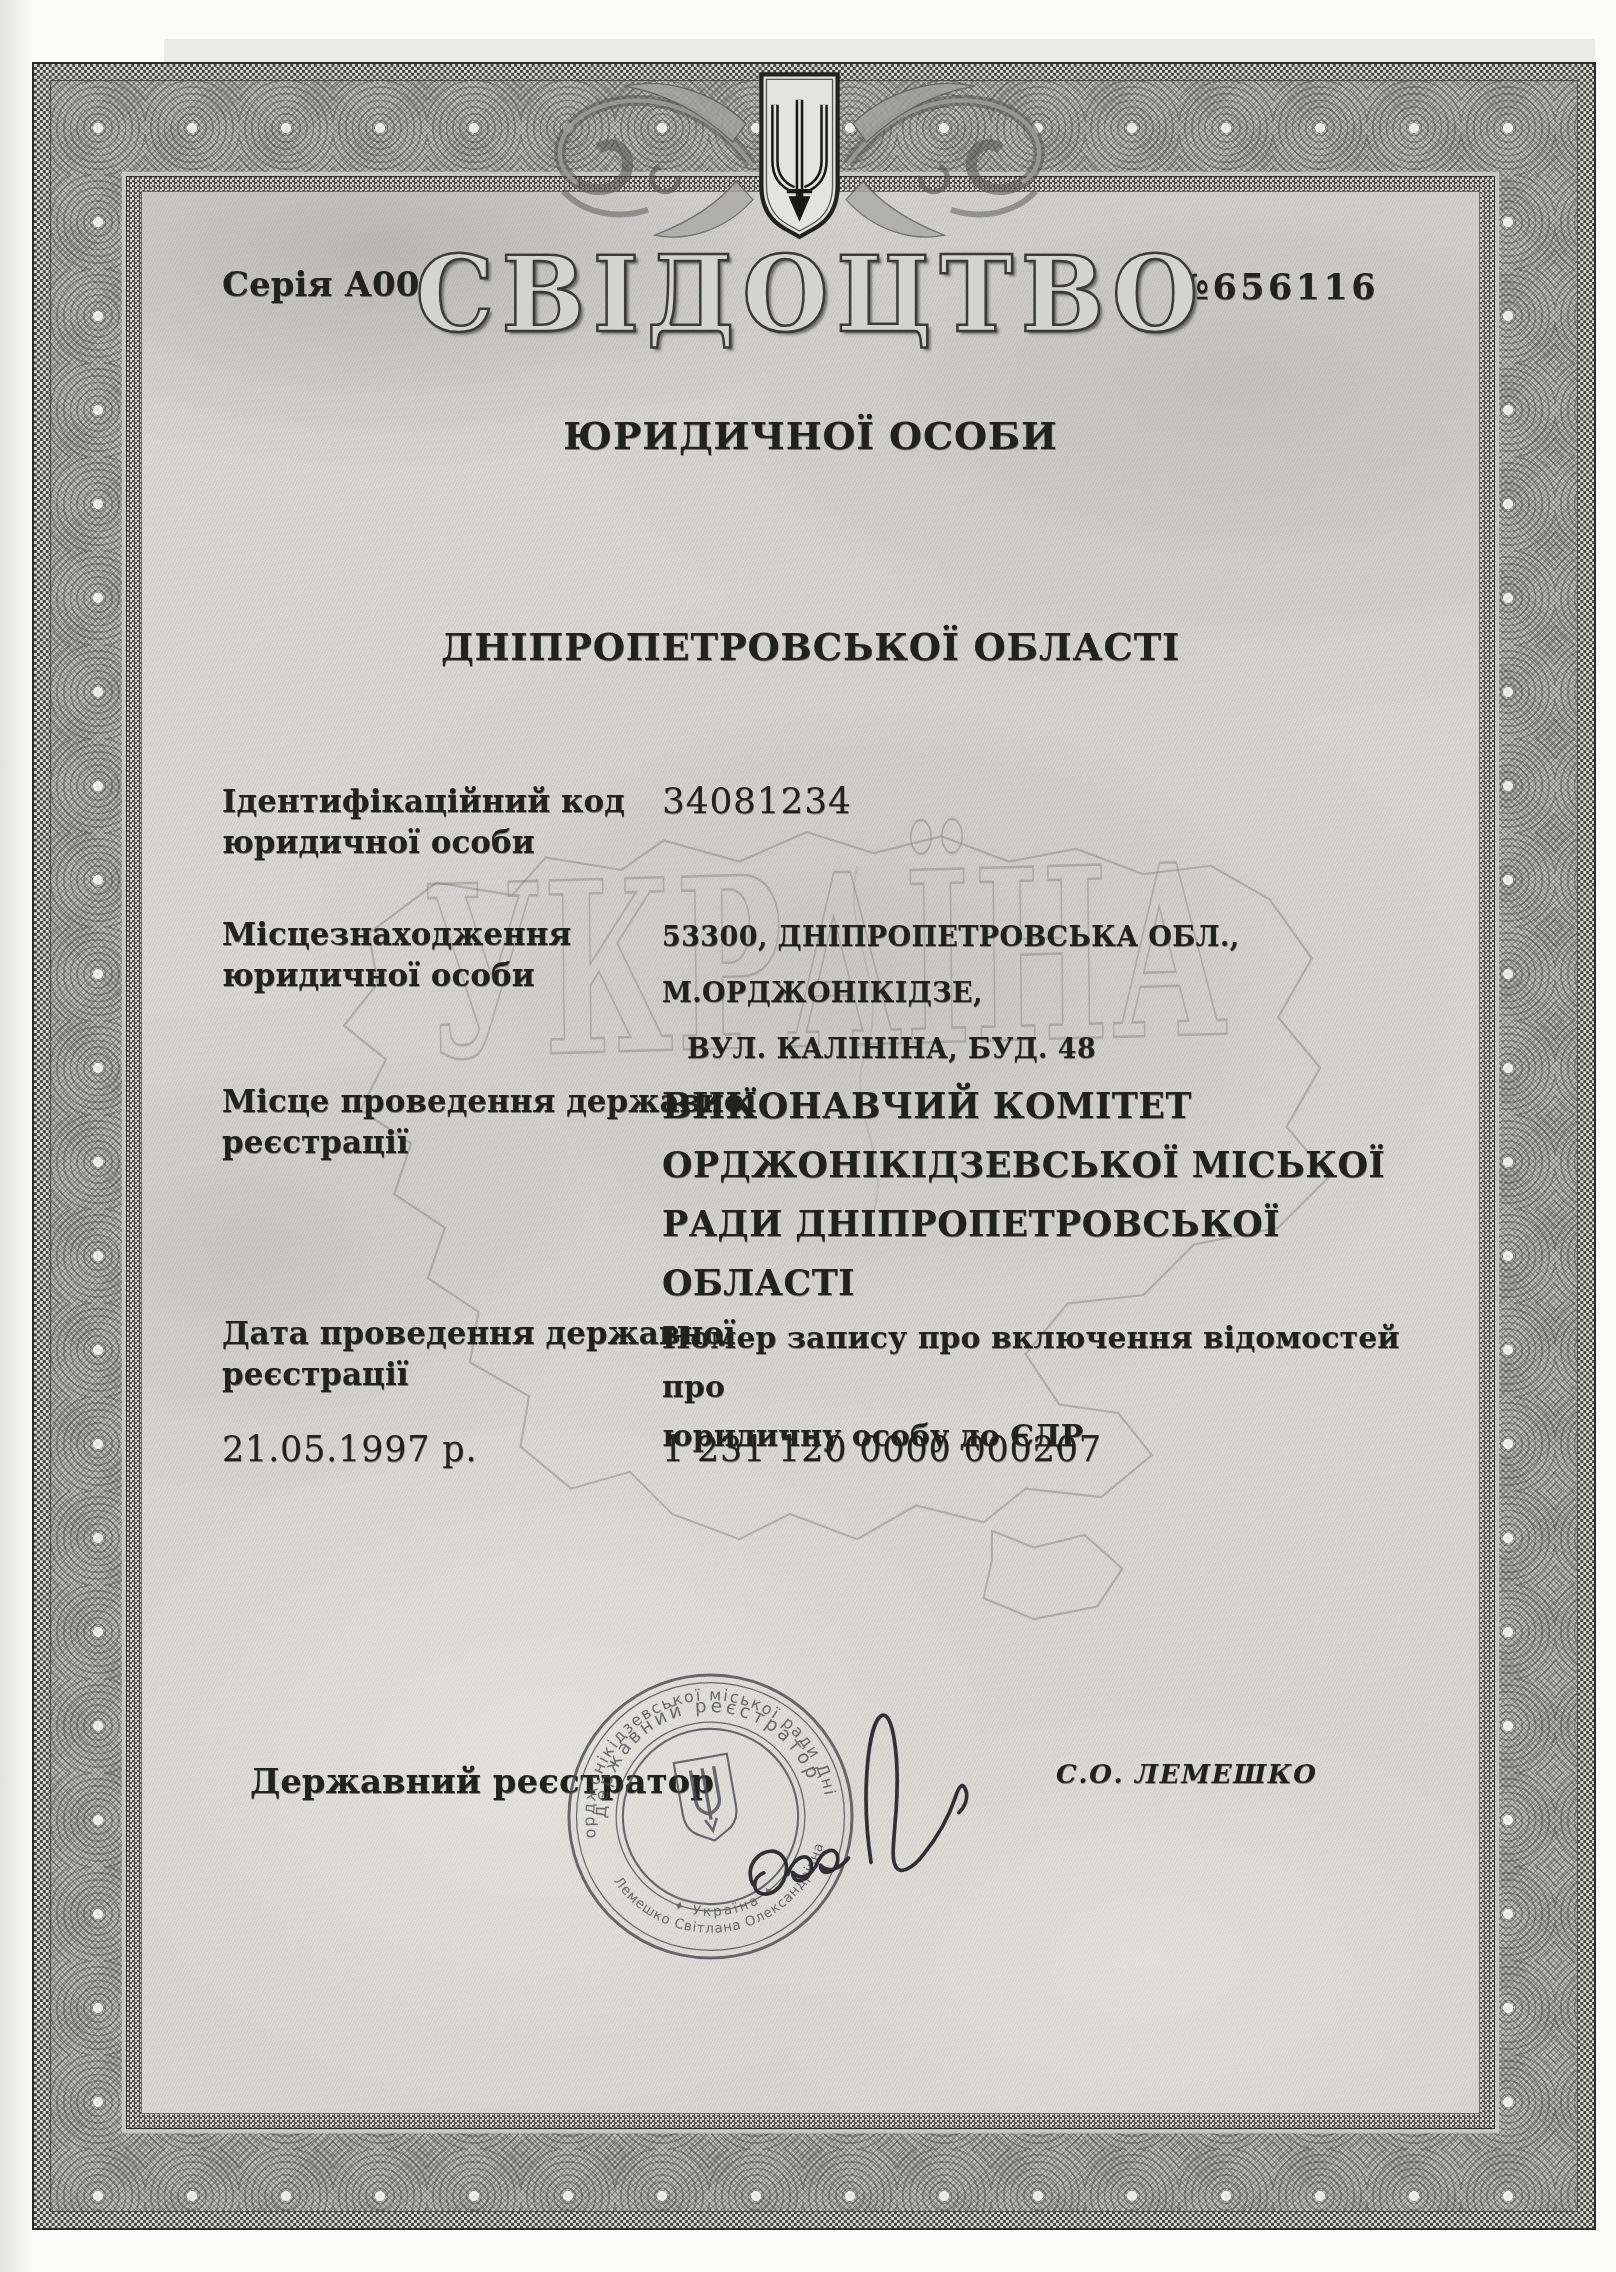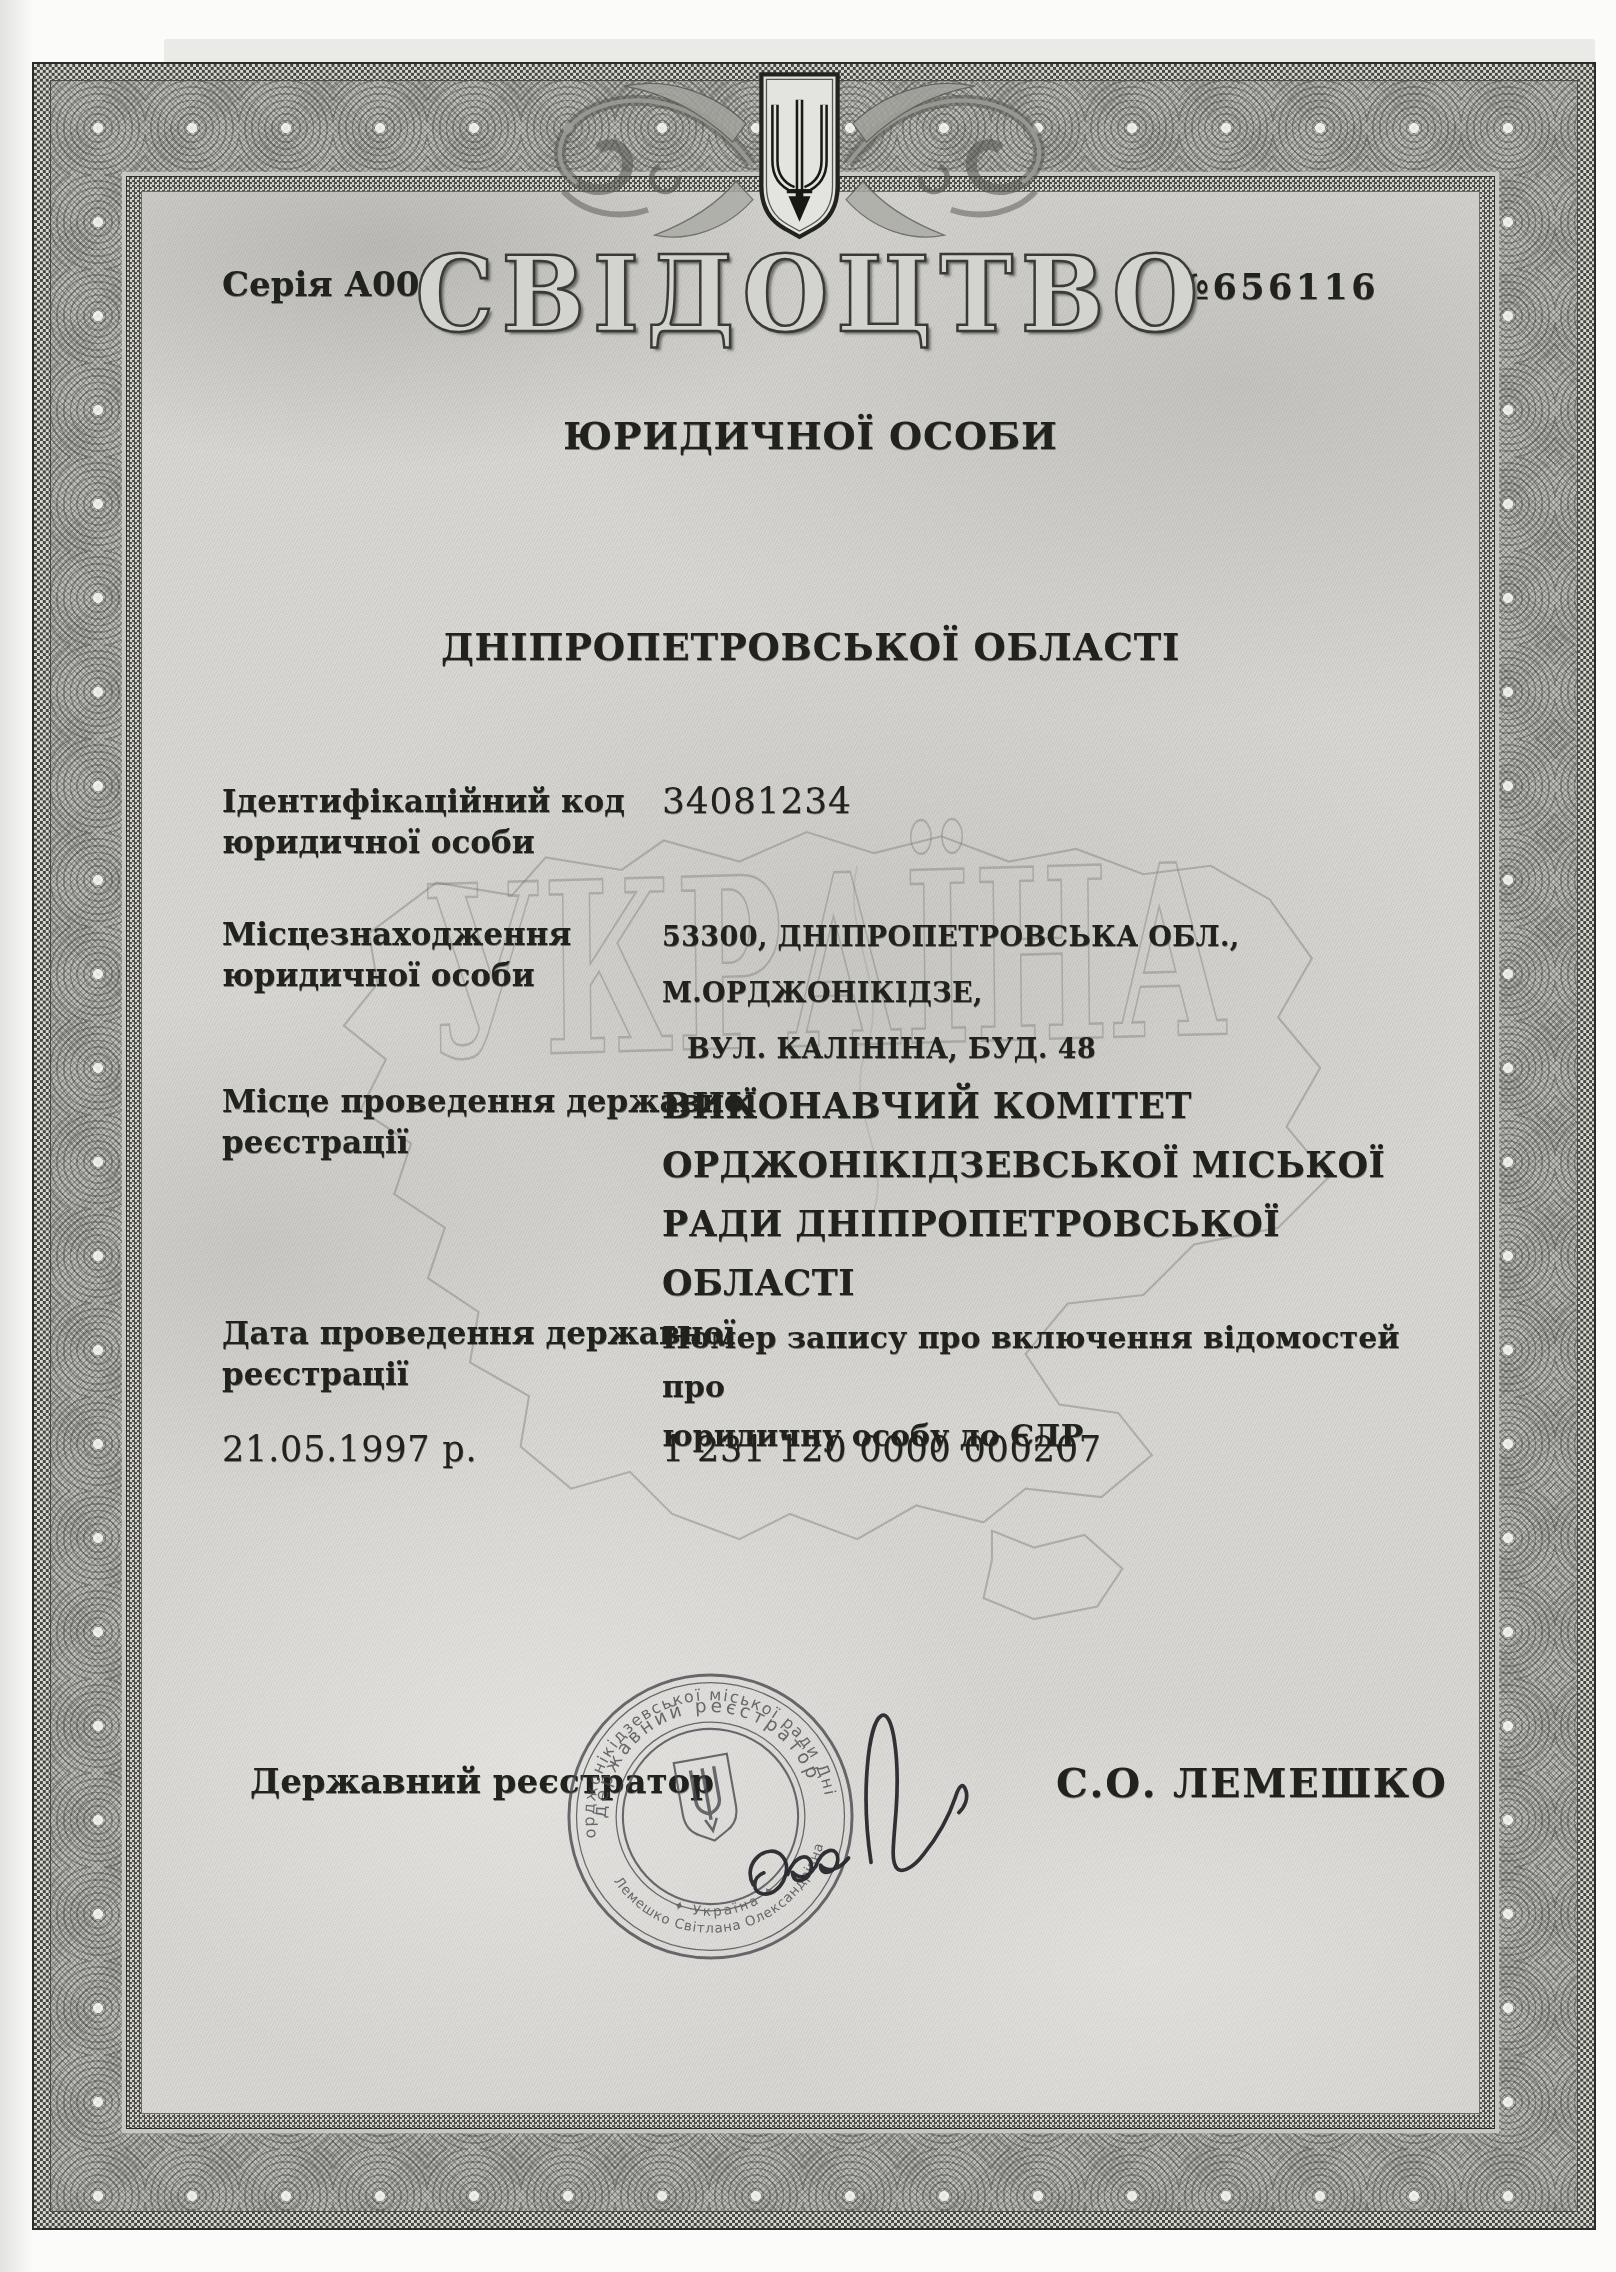--- a/index.html
+++ b/index.html
@@ -46,21 +46,21 @@
   .center{left:0;width:100%;text-align:center;}
   .title-main{font-size:99px;font-weight:700;letter-spacing:7.6px;color:#d3d3cf;
     -webkit-text-stroke:2.5px #3a3a36;
     text-shadow:3.4px 3.4px 2.5px rgba(40,40,36,.55), -0.8px -0.8px 0 rgba(255,255,255,.65);
     transform:scaleY(1.05);}
   .subtitle{font-size:38px;font-weight:700;letter-spacing:0.8px;}
   .entity{font-size:37px;font-weight:700;letter-spacing:0.8px;}
   .serial{font-size:35px;font-weight:700;letter-spacing:3.4px;}
   .series{font-size:34px;font-weight:700;}
   .sign-lbl{font-size:34px;font-weight:700;}
-  .sign-name{font-size:40px;font-weight:700;letter-spacing:1.7px;}
+  .sign-name{font-size:26px;font-weight:700;letter-spacing:1.7px;font-style:italic;}
 
   .watermark{position:absolute;left:282px;top:663px;font-size:237px;font-weight:700;line-height:1;
     color:transparent;-webkit-text-stroke:2.5px rgba(110,110,103,.8);opacity:.45;
     transform:scaleX(.60) rotate(-1deg);transform-origin:left top;letter-spacing:5px;white-space:nowrap;}
 
   .map-svg{position:absolute;left:126px;top:497px;width:1128px;height:968px;opacity:.55;}
   .ornament{position:absolute;left:450px;top:1.7px;width:635px;height:212px;z-index:3;}
   .stamp-svg{position:absolute;left:400px;top:1456px;width:337px;height:337px;z-index:5;opacity:.8;}
   .sig-svg{position:absolute;left:581px;top:1497px;width:387px;height:278px;z-index:6;}
 </style>

